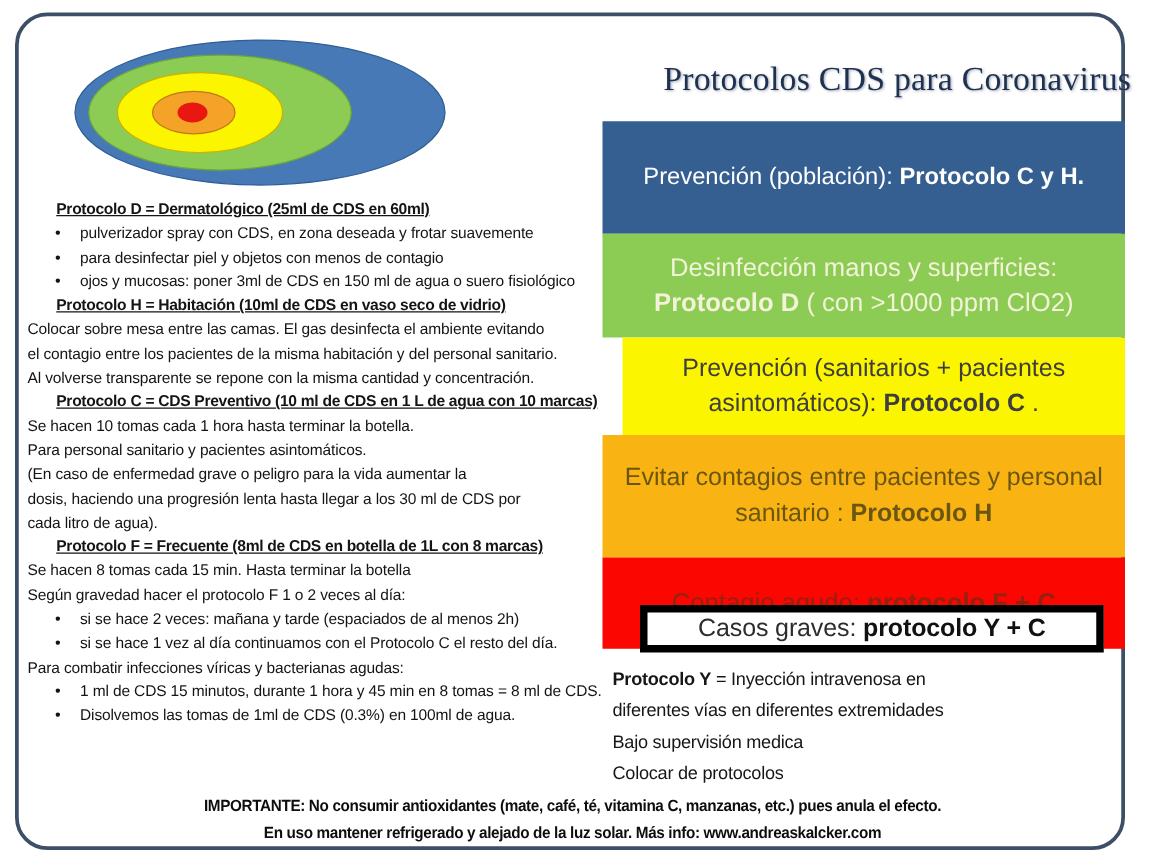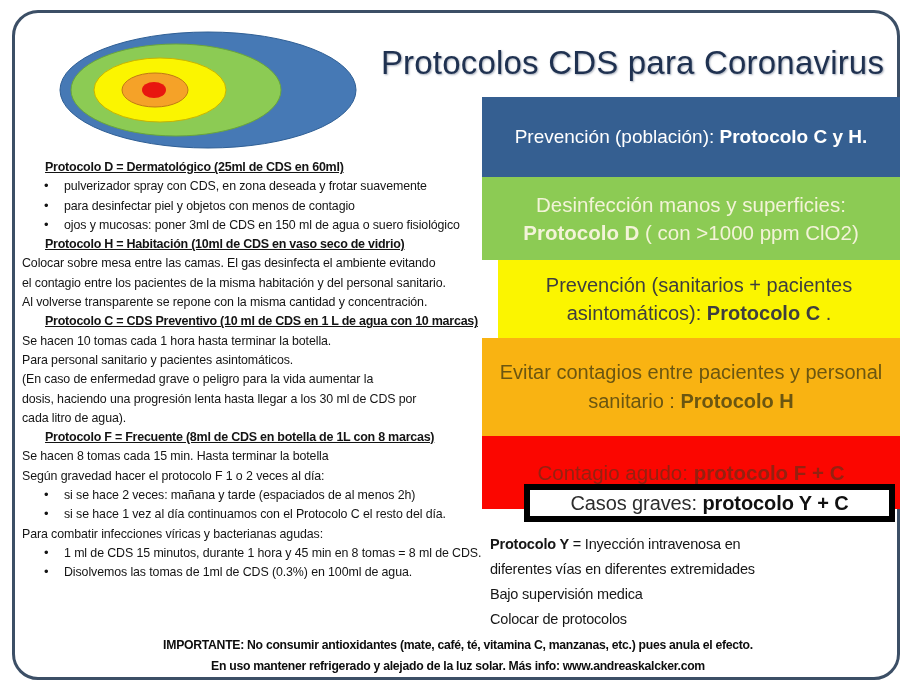--- a/index.html
+++ b/index.html
@@ -14,23 +14,23 @@
     background:#ffffff;
   }
 
   
   #logo{position:absolute;left:58px;top:28px;width:300px;height:125px;}
   #logo svg{display:block;}
 
   
   #title{
     position:absolute;left:360px;top:44px;width:545px;height:42px;
-    text-align:center;
-    font-size:33px;font-weight:400;color:#1f3150;
-    font-family:Liberation Sans, sans-serif;
+    text-align:right;
+    font-size:27px;font-weight:400;color:#1f3150;
+    font-family:Liberation Serif, serif;
     text-shadow:1px 1px 2px rgba(120,130,150,.65);
     letter-spacing:.2px;line-height:38px;
   }
 
   
   #leftcol{
     position:absolute;left:22px;top:158px;width:450px;
     font-size:12.4px;line-height:19.3px;color:#141414;
     font-family:"Liberation Sans", sans-serif;
   }
@@ -43,30 +43,30 @@
 
   
   #blocks{position:absolute;left:482px;top:97px;width:418px;}
   .blk{
     display:flex;align-items:center;justify-content:center;
     text-align:center;box-sizing:border-box;
     padding:2px 12px;
     font-family:"Liberation Sans", sans-serif;
   }
   .blk-inner{width:100%;}
-  .b-blue  {height:80px;background:#355f91;color:#ffffff;font-size:19px;line-height:26px;}
+  .b-blue  {height:90px;background:#355f91;color:#ffffff;font-size:19px;line-height:26px;}
   .b-green {height:83px;background:#8ccb54;color:#f3f3d8;font-size:20.5px;line-height:28px;}
   .b-yellow{height:78px;background:#fbf500;color:#3e3e3e;font-size:20px;line-height:28px;margin-left:16px;}
   .b-orange{height:98px;background:#f9b312;color:#6b5611;font-size:20px;line-height:29px;}
   .b-red   {height:73px;background:#fb0600;color:#952110;font-size:20.5px;line-height:28px;}
   .blk b{font-weight:bold;}
 
   
   #gravebox{
-    position:absolute;left:524px;top:484px;width:371px;height:38px;
+    position:absolute;left:512px;top:484px;width:371px;height:38px;
     border:6px solid #000000;background:#ffffff;box-sizing:border-box;
     display:flex;align-items:center;justify-content:center;
     font-size:20px;color:#2d2d2d;
     font-family:"Liberation Sans", sans-serif;letter-spacing:-0.1px;
   }
   #gravebox b{font-weight:bold;color:#111;}
 
   
   #ynote{
     position:absolute;left:490px;top:532px;width:405px;

